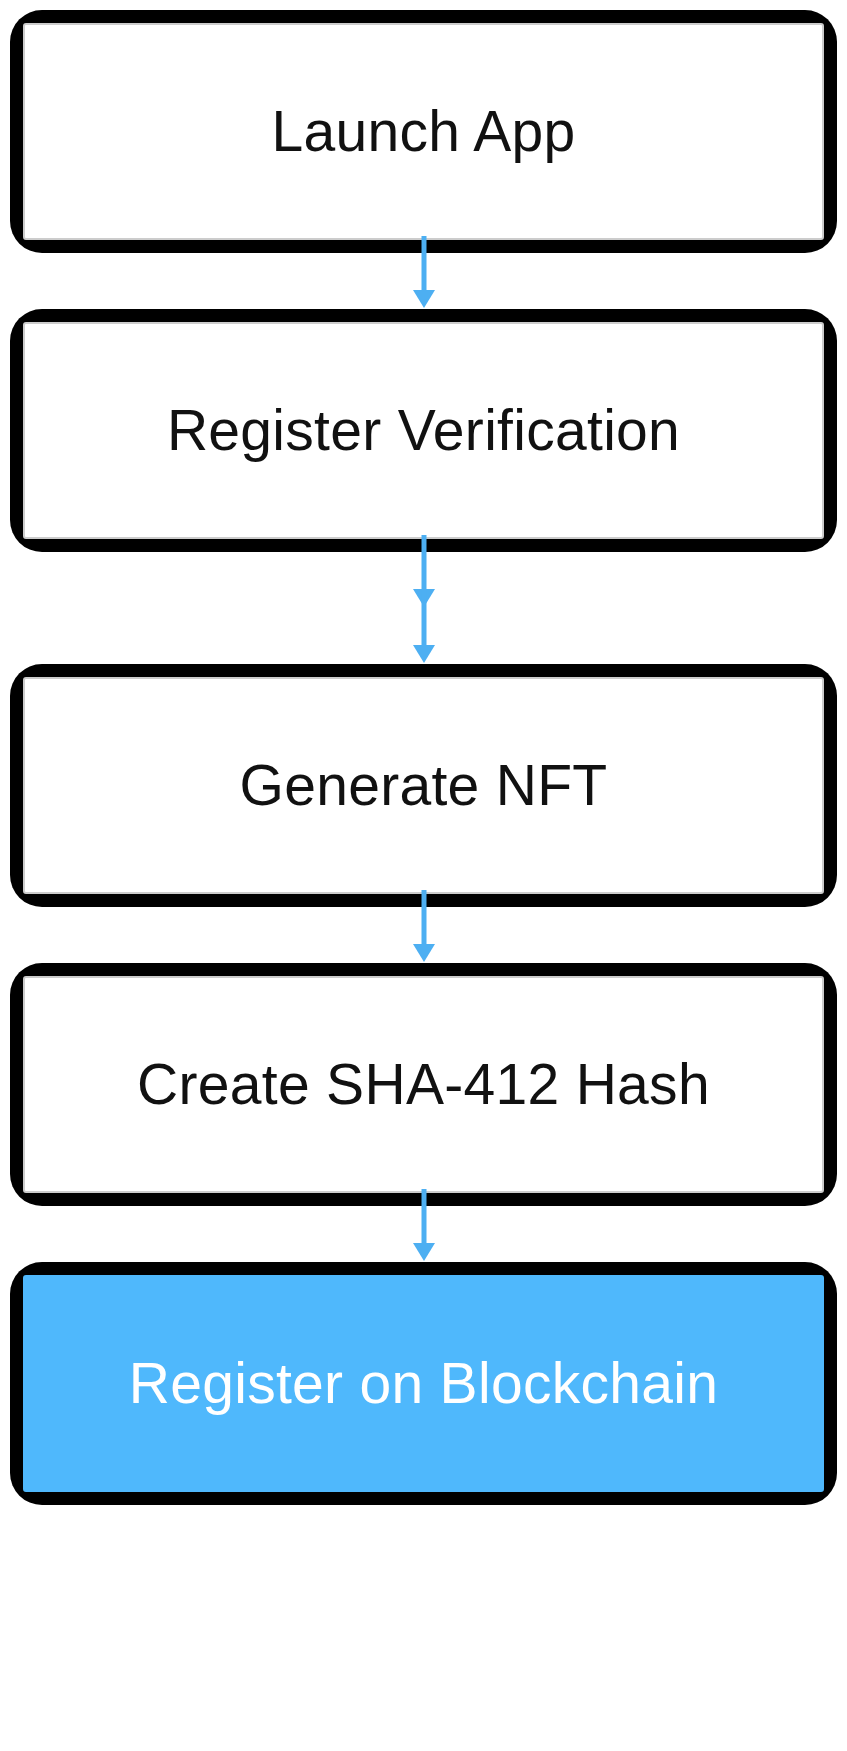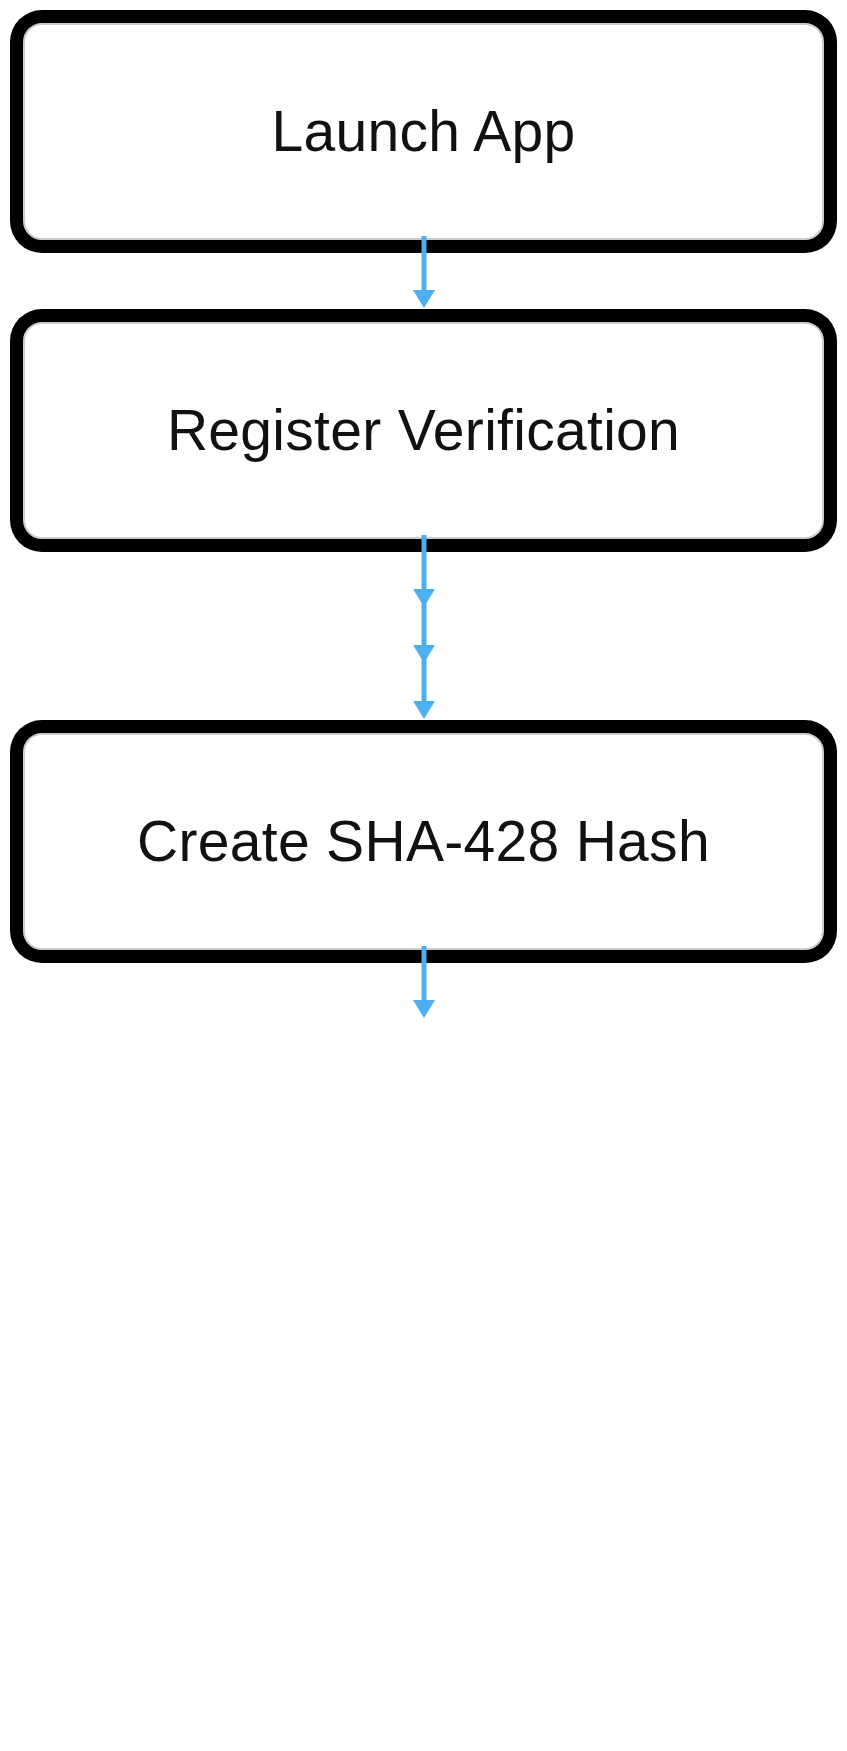--- a/index.html
+++ b/index.html
@@ -33,21 +33,21 @@
     height: 243px;
     background: var(--node-border);
     border-radius: 32px;
     padding: 13px;
   }
   .node-inner {
     width: 100%;
     height: 100%;
     background: var(--node-fill);
     border: 2px solid var(--node-inner-stroke);
-    border-radius: 19px;
+    border-radius: 3px;
     display: flex;
     align-items: center;
     justify-content: center;
     text-align: center;
   }
   .label {
     font-size: 57px;
     font-weight: 500;
     line-height: 1.22;
     letter-spacing: 0.3px;
@@ -103,35 +103,45 @@
   </div>
 
 
   <div class="connector">
     <svg width="26" height="74" viewBox="0 0 26 74">
       <rect x="10.5" y="0" width="5" height="55" fill="#4DAFF2"></rect>
       <polygon points="2,54 24,54 13,72" fill="#4DAFF2"></polygon>
     </svg>
   </div>
 
+  <div class="node">
+    <div class="node-inner">
+      <div class="label">Generate NFT</div>
+    </div>
+  </div>
 
   <div class="connector">
     <svg width="26" height="74" viewBox="0 0 26 74">
       <rect x="10.5" y="0" width="5" height="55" fill="#4DAFF2"></rect>
       <polygon points="2,54 24,54 13,72" fill="#4DAFF2"></polygon>
     </svg>
   </div>
 
   <div class="node">
     <div class="node-inner">
-      <div class="label">Create SHA-428 Hash</div>
+      <div class="label">Create SHA-412 Hash</div>
     </div>
   </div>
 
   <div class="connector">
     <svg width="26" height="74" viewBox="0 0 26 74">
       <rect x="10.5" y="0" width="5" height="55" fill="#4DAFF2"></rect>
       <polygon points="2,54 24,54 13,72" fill="#4DAFF2"></polygon>
     </svg>
   </div>
 
+  <div class="node highlight">
+    <div class="node-inner">
+      <div class="label">Register on Blockchain</div>
+    </div>
+  </div>
 
 </div>
 
 </body></html>

